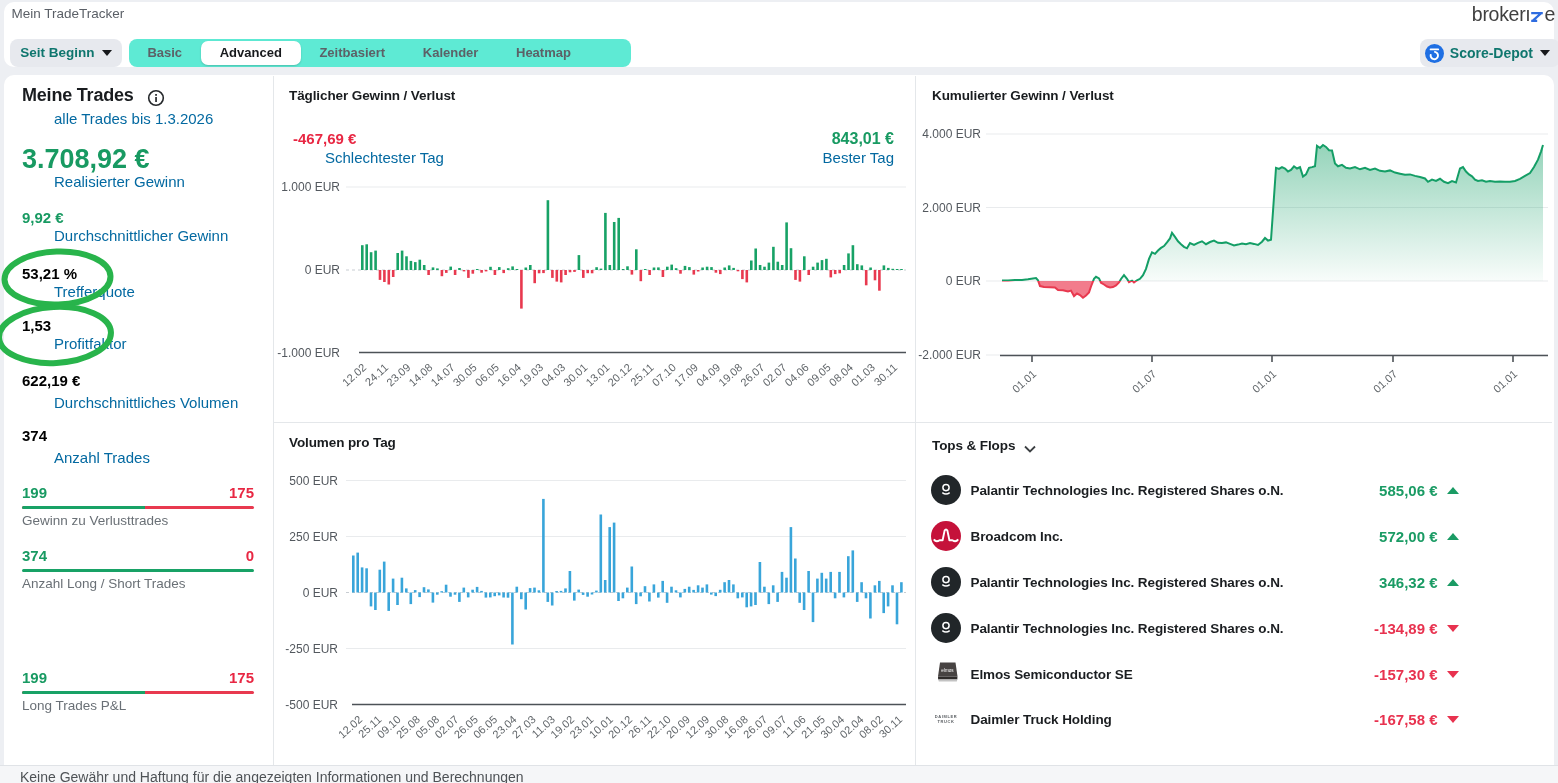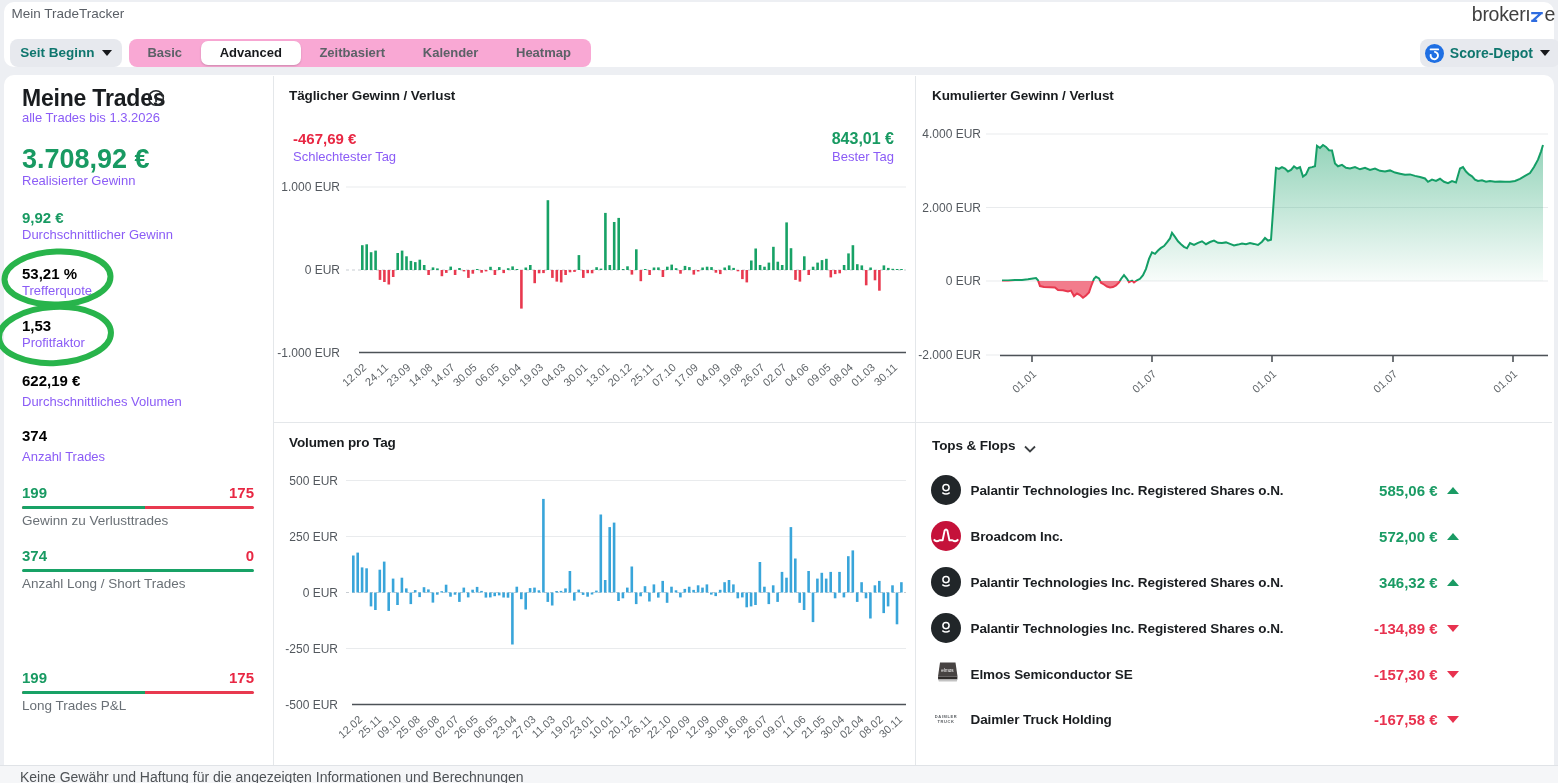--- a/index.html
+++ b/index.html
@@ -6,36 +6,36 @@
   font-family:"Liberation Sans",sans-serif; position:relative; }
 .card { position:absolute; background:#fff; border-radius:10px; }
 #header { left:4px; top:2px; width:1550px; height:65px; }
 #htitle { position:absolute; left:7.5px; top:4px; font-size:13.5px; color:#5a5f66; }
 #logo { position:absolute; right:-1px; top:1px; font-size:19.5px; font-weight:500; color:#404040; letter-spacing:-0.3px; }
 .btn { position:absolute; height:28px; background:#e7e9ee; border-radius:8px;
   display:flex; align-items:center; font-size:14px; font-weight:700; color:#0f766e; white-space:nowrap; }
 #seitbtn { left:6.3px; top:36.5px; padding:0 10px; font-size:13.5px; }
 .caret { width:0; height:0; border-left:5px solid transparent; border-right:5px solid transparent;
   border-top:6px solid #17191c; margin-left:7px; display:inline-block; }
-#tabs { position:absolute; left:124.6px; top:36.5px; width:462px; height:28px; background:#f9a8d4;
+#tabs { position:absolute; left:124.6px; top:36.5px; width:502px; height:28px; background:#5eead4;
   border-radius:8px; display:flex; align-items:center; }
 .tab { padding:0 18.8px; font-size:13px; font-weight:700; color:#5c6167; height:24px;
   display:flex; align-items:center; border-radius:7px; }
 .tab.sel { background:#fff; color:#17191c; box-shadow:0 1px 2px rgba(0,0,0,0.18); }
 #scorebtn { left:1415.8px; top:37px; padding:0 10px 0 5px; }
 #scorecircle { width:19px; height:19px; border-radius:50%; background:#1f6fe3; margin-right:6px;
   position:relative; }
 #content { left:4px; top:75px; width:1550px; height:708px; border-radius:10px 10px 0 0; }
 .vdiv { position:absolute; width:1px; background:#e4e7ea; top:76px; height:689px; }
 #hdiv { position:absolute; left:274px; top:422px; width:1278px; height:1px; background:#e4e7ea; }
 #footer { position:absolute; left:0; top:765px; width:1558px; height:18px; background:#f5f6f8;
   border-top:1px solid #e0e3e7; z-index:30; }
 #footer div { position:absolute; left:20px; top:3px; font-size:14px; color:#4e5256; }
 h2 { font-size:13.5px; font-weight:700; color:#191c1f; position:absolute; letter-spacing:-0.1px; }
-.glab { color:#8b5cf6; font-size:13px; position:absolute; }
+.glab { color:#0369a1; font-size:15px; position:absolute;margin-left:32px; }
 .g { color:#189a62; }
 .r { color:#e82743; }
 
 #side { position:absolute; left:0; top:0; width:273px; height:765px; }
 .srow { position:absolute; left:22px; width:232px; }
 .snums { display:flex; justify-content:space-between; font-size:15px; font-weight:700; }
 .sbar { margin-top:5px; height:3px; background:#e8394f; border-radius:2px; overflow:hidden; }
 .sbar div { height:3px; background:#18a266; }
 .slab { margin-top:4px; font-size:13.5px; color:#6a7076; white-space:nowrap; }
 
@@ -72,21 +72,21 @@
       </span>
     Score-Depot<span class="caret"></span>
   </div>
 </div>
 <div class="card" id="content"></div>
 <div class="vdiv" style="left:273px"></div>
 <div class="vdiv" style="left:915px"></div>
 <div id="hdiv"></div>
 
 <div id="side">
-  <h2 style="left:22px;top:85px;font-size:23px;letter-spacing:-0.2px">Meine Trades</h2>
+  <h2 style="left:22px;top:85px;font-size:18px;letter-spacing:-0.2px">Meine Trades</h2>
   <svg width="18" height="18" viewBox="0 0 18 18" style="position:absolute;left:147px;top:89px">
     <circle cx="9" cy="9" r="7.3" fill="none" stroke="#26292c" stroke-width="1.6"></circle>
     <rect x="8.2" y="8" width="1.7" height="5" fill="#26292c"></rect>
     <rect x="8.2" y="5" width="1.7" height="1.8" fill="#26292c"></rect>
   </svg>
   <div class="glab" style="left:22px;top:110px">alle Trades bis 1.3.2026</div>
   <div class="g" style="position:absolute;left:22px;top:144px;font-size:27px;font-weight:700">3.708,92 €</div>
   <div class="glab" style="left:22px;top:173px">Realisierter Gewinn</div>
   <div class="g" style="position:absolute;left:22px;top:209px;font-size:15px;font-weight:700">9,92 €</div>
   <div class="glab" style="left:22px;top:227px">Durchschnittlicher Gewinn</div>

